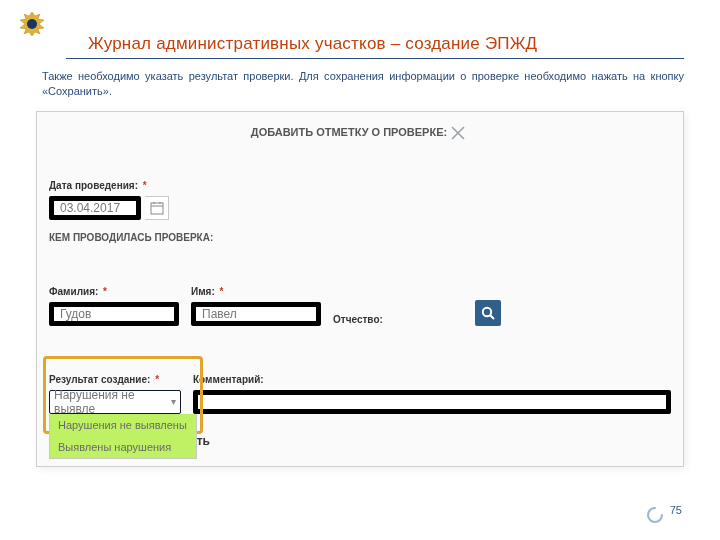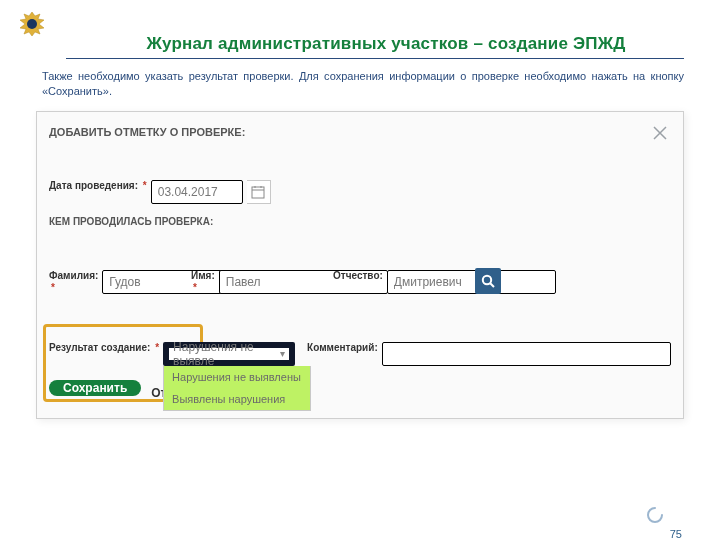--- a/index.html
+++ b/index.html
@@ -1,49 +1,49 @@
 <!DOCTYPE html>
 <html><head>
 <meta charset="utf-8">
 <style>
   * { box-sizing: border-box; margin: 0; padding: 0; }
   html, body { width: 720px; height: 540px; font-family: Arial, Helvetica, sans-serif; background: #fff; color: #111; }
   .slide { position: relative; width: 720px; height: 540px; padding: 12px 36px 18px 36px; }
   .emblem { position: absolute; left: 14px; top: 8px; }
-  .title { margin: 22px 0 4px 52px; color: #15803d; font-weight: 700; font-size: 17px; letter-spacing: .2px; text-align: center; }
+  .title { margin: 22px 0 4px 52px; color: #c2410c; font-weight: 400; font-size: 17px; letter-spacing: .2px; }
   .title-underline { height: 0; border-bottom: 1px solid #2a4b7c; margin: 0 0 10px 30px; }
   .intro { font-size: 11px; color: #2a4b7c; text-align: justify; line-height: 1.35; margin: 0 0 12px 6px; }
   .panel { border: 1px solid #cfcfcf; background: #fafafa; padding: 10px 12px 12px 12px; box-shadow: 2px 2px 8px rgba(0,0,0,.07); position: relative; }
-  .panel-header { font: 700 11px/1.2 Arial; color: #555; text-transform: uppercase; display: flex; justify-content: space-between; align-items: center; margin-bottom: 10px; }
+  .panel-header { font: 700 11px/1.2 Arial; color: #555; text-transform: uppercase; display: flex; justify-content: center; align-items: center; margin-bottom: 10px; }
   .close-x { width: 22px; height: 22px; display: inline-flex; align-items: center; justify-content: center; color: #9aa0a6; cursor: pointer; }
   .section-title { font: 700 10px/1.2 Arial; color: #555; text-transform: uppercase; margin: 8px 0 6px; }
   .label { font: 700 10px/1.2 Arial; color: #333; }
   .req { color: #c0392b; font-weight: 700; margin-left: 2px; }
   .row { display: flex; gap: 12px; align-items: flex-end; flex-wrap: nowrap; }
-  .col { display: flex; flex-direction: row; gap: 4px; margin-top: 36px; }
-  .input, .select { height: 24px; border: 1px solid #000000; background: #fff; padding: 0 6px; font: 12px Arial; color: #777; border-radius: 2px; }
+  .col { display: flex; flex-direction: column; gap: 4px; margin-top: 36px; }
+  .input, .select { height: 24px; border: 5px solid #000000; background: #fff; padding: 0 6px; font: 12px Arial; color: #777; border-radius: 2px; }
   .date-wrap { display: flex; align-items: center; gap: 4px; }
   .date-wrap .cal { width: 24px; height: 24px; border: 1px solid #c8c8c8; border-left: none; display: inline-flex; align-items: center; justify-content: center; background: #fff; color: #888; }
   .date-wrap .input { width: 92px; }
   .name-block { margin-top: 12px; }
   .search-btn { width: 26px; height: 26px; background: #2f5f8a; display: inline-flex; align-items: center; justify-content: center; border-radius: 2px; align-self: flex-end; margin-bottom: 0; }
   .bottom-row { margin-top: 12px; }
   .kv-input { width: 115px; }
   .res-wrap { position: relative; }
   .highlight { position: absolute; left: -6px; top: -18px; width: 160px; height: 78px; border: 3px solid #e0a52a; border-radius: 4px; pointer-events: none; }
-  .select-field { width: 132px; height: 24px; border: 6px solid #0f172a; background: #fff; font: 12px Arial; color: #777; border-radius: 2px; padding: 0 4px; display: flex; align-items: center; justify-content: space-between; }
+  .select-field { width: 132px; height: 24px; border: 1px solid #0f172a; background: #fff; font: 12px Arial; color: #777; border-radius: 2px; padding: 0 4px; display: flex; align-items: center; justify-content: space-between; }
   .select-field .chev { color: #888; font-size: 10px; }
   .dropdown { position: absolute; left: 0; top: 24px; width: 148px; background: #bef264; border: 1px solid #c8c8c8; border-top: none; z-index: 2; }
   .dropdown div { font: 11px Arial; color: #6a6a6a; padding: 5px 8px; cursor: pointer; }
   .comment-wrap { flex: 1; }
   .comment-wrap .input { width: 100%; }
   .btnrow { display: flex; gap: 10px; margin-top: 14px; }
   .btn-save { background: #15803d; color: #fff; border: none; height: 16px; padding: 0 14px; font: 700 12px Arial; border-radius: 8px; cursor: pointer; }
   .btn-cancel { background: transparent; border: none; height: 26px; font: 700 12px Arial; color: #333; cursor: pointer; }
-  .pagenum { position: absolute; right: 38px; bottom: 0; font: 11px Arial; color: #2f5f8a; text-align: center; }
+  .pagenum { position: absolute; right: 38px; bottom: 24px; font: 11px Arial; color: #2f5f8a; text-align: center; }
   .swirl { position: absolute; right: 56px; bottom: 12px; }
 </style>
 </head>
 <body>
 
 <div class="slide">
   <span class="emblem">
     <svg width="36" height="36" viewBox="0 0 36 36">
       <circle cx="18" cy="16" r="6" fill="#1a3560"></circle>
       <path d="M18 4 L21 8 L26 6 L24 11 L30 12 L25 16 L30 20 L24 21 L26 26 L21 24 L18 28 L15 24 L10 26 L12 21 L6 20 L11 16 L6 12 L12 11 L10 6 L15 8 Z" fill="#e0b13a" stroke="#b58a1e" stroke-width="0.5"></path>
@@ -86,21 +86,20 @@
       <div class="col" style="width:130px;">
         <span class="label"><span>Фамилия:</span> <span class="req">*</span></span>
         <input class="input" value="Гудов" style="">
       </div>
       <div class="col" style="width:130px;">
         <span class="label"><span>Имя:</span> <span class="req">*</span></span>
         <input class="input" value="Павел" style="">
       </div>
       <div class="col" style="width:130px;">
         <span class="label"><span>Отчество:</span></span>
-        <input class="input" value="Дмитриевич" style="">
       </div>
       <span class="search-btn">
         <svg width="16" height="16" viewBox="0 0 16 16">
             <circle cx="7" cy="7" r="4.2" fill="none" stroke="#fff" stroke-width="2"></circle>
             <path d="M10.2 10.2 L14 14" stroke="#fff" stroke-width="2"></path>
           </svg>
       </span>
     </div>
 
     <div class="row bottom-row">

